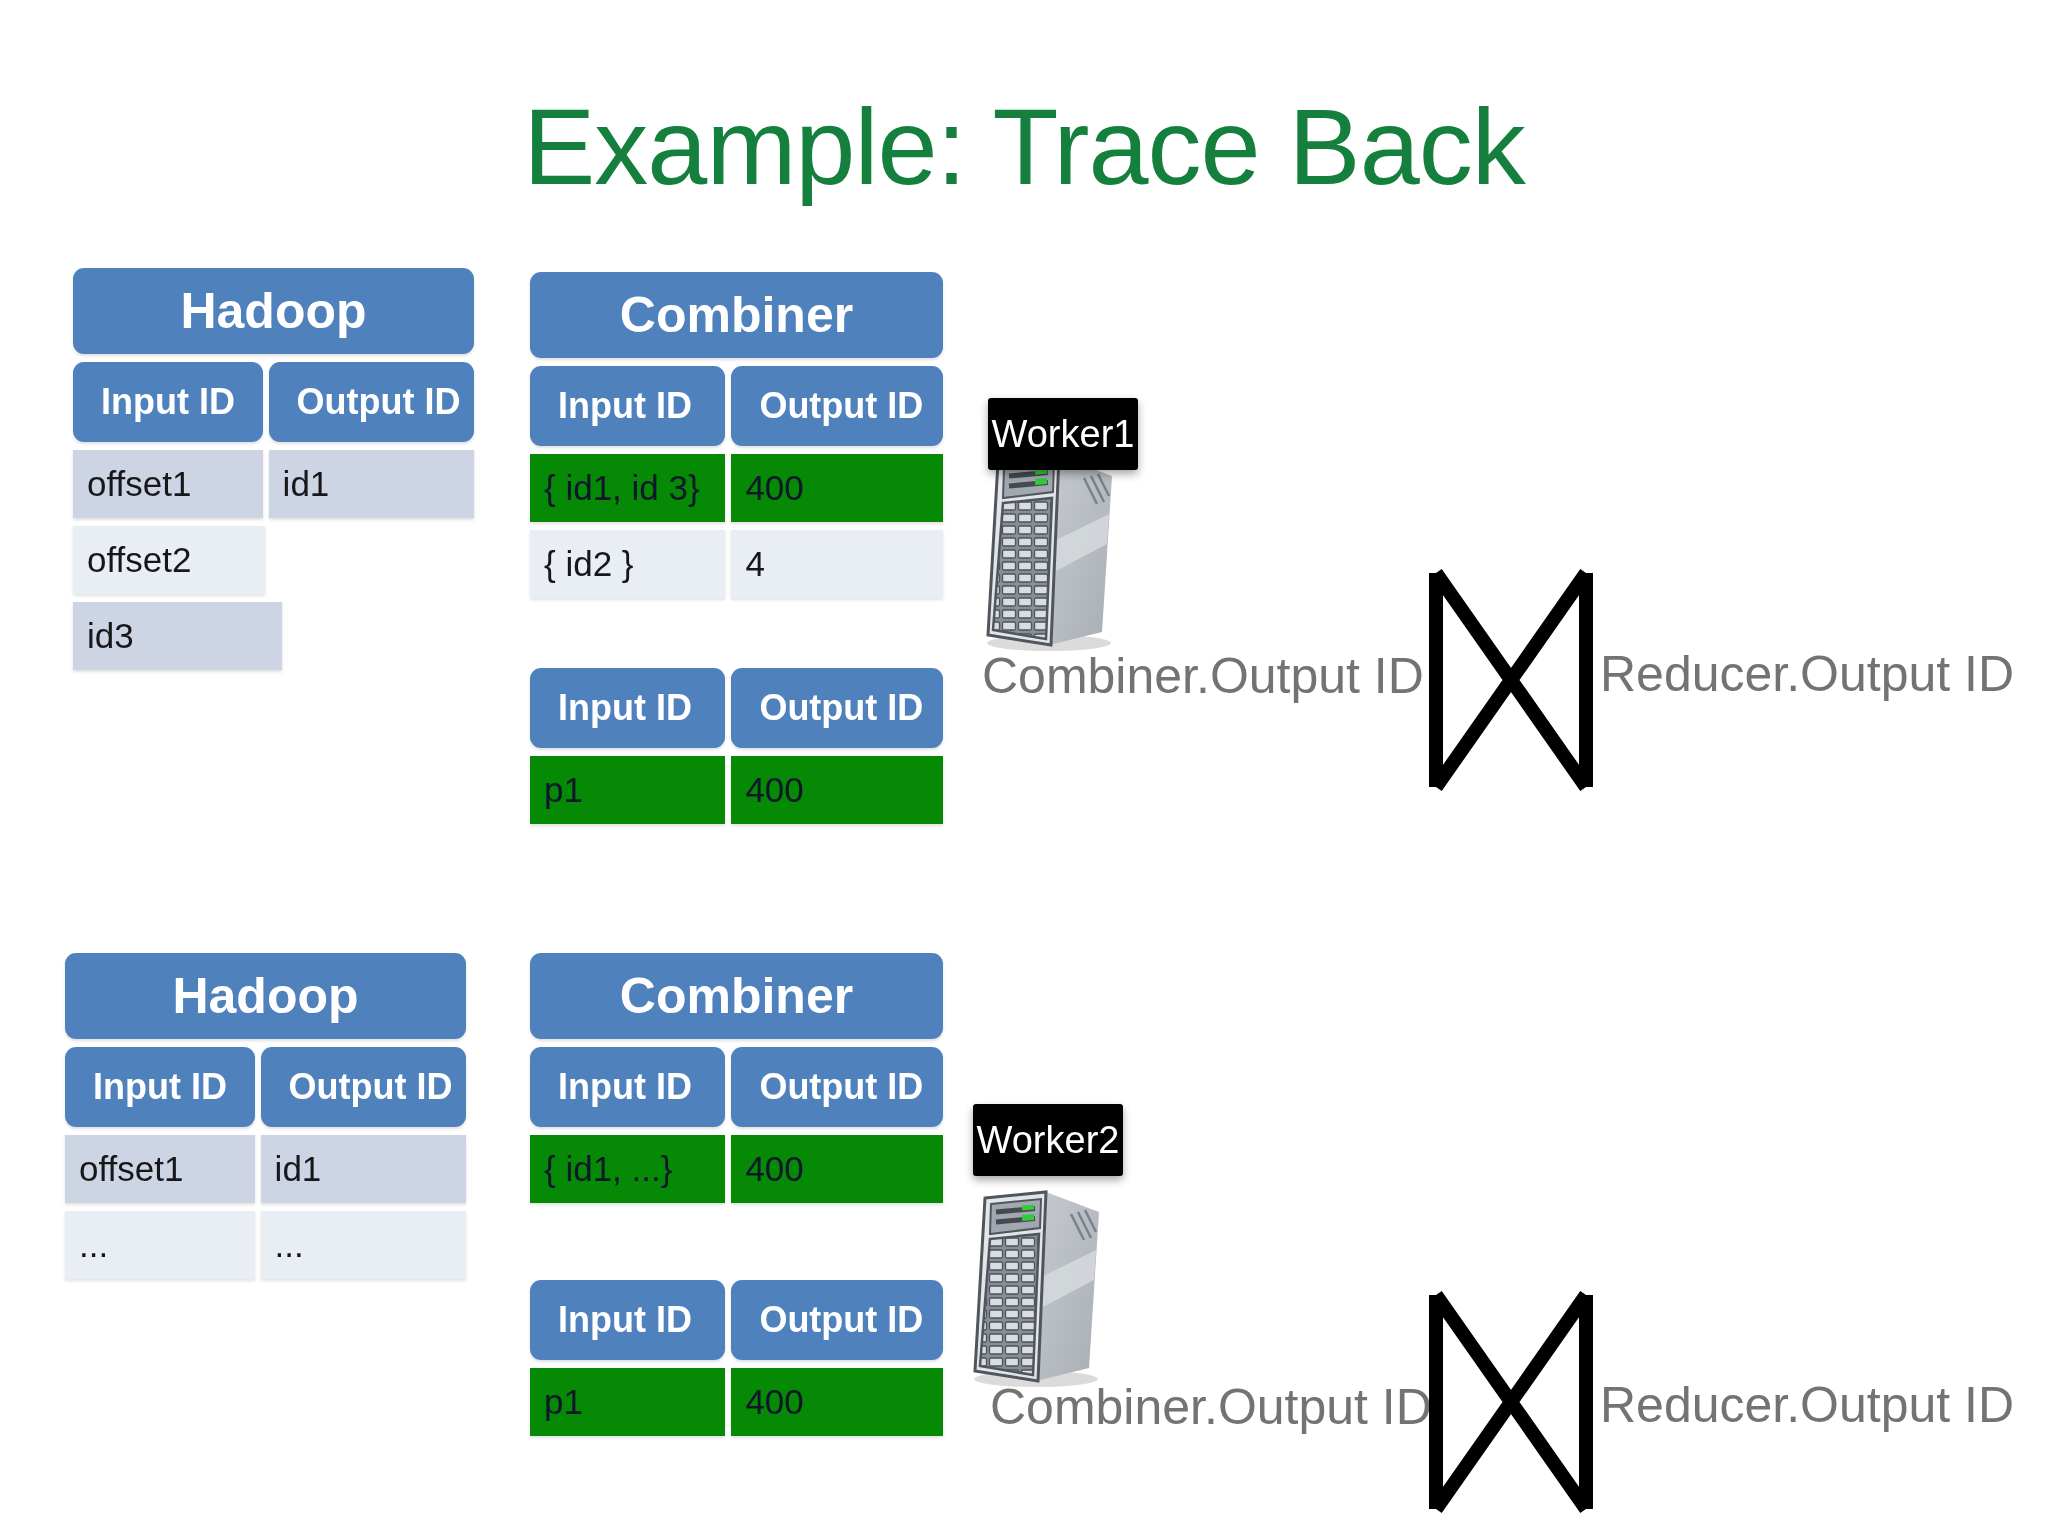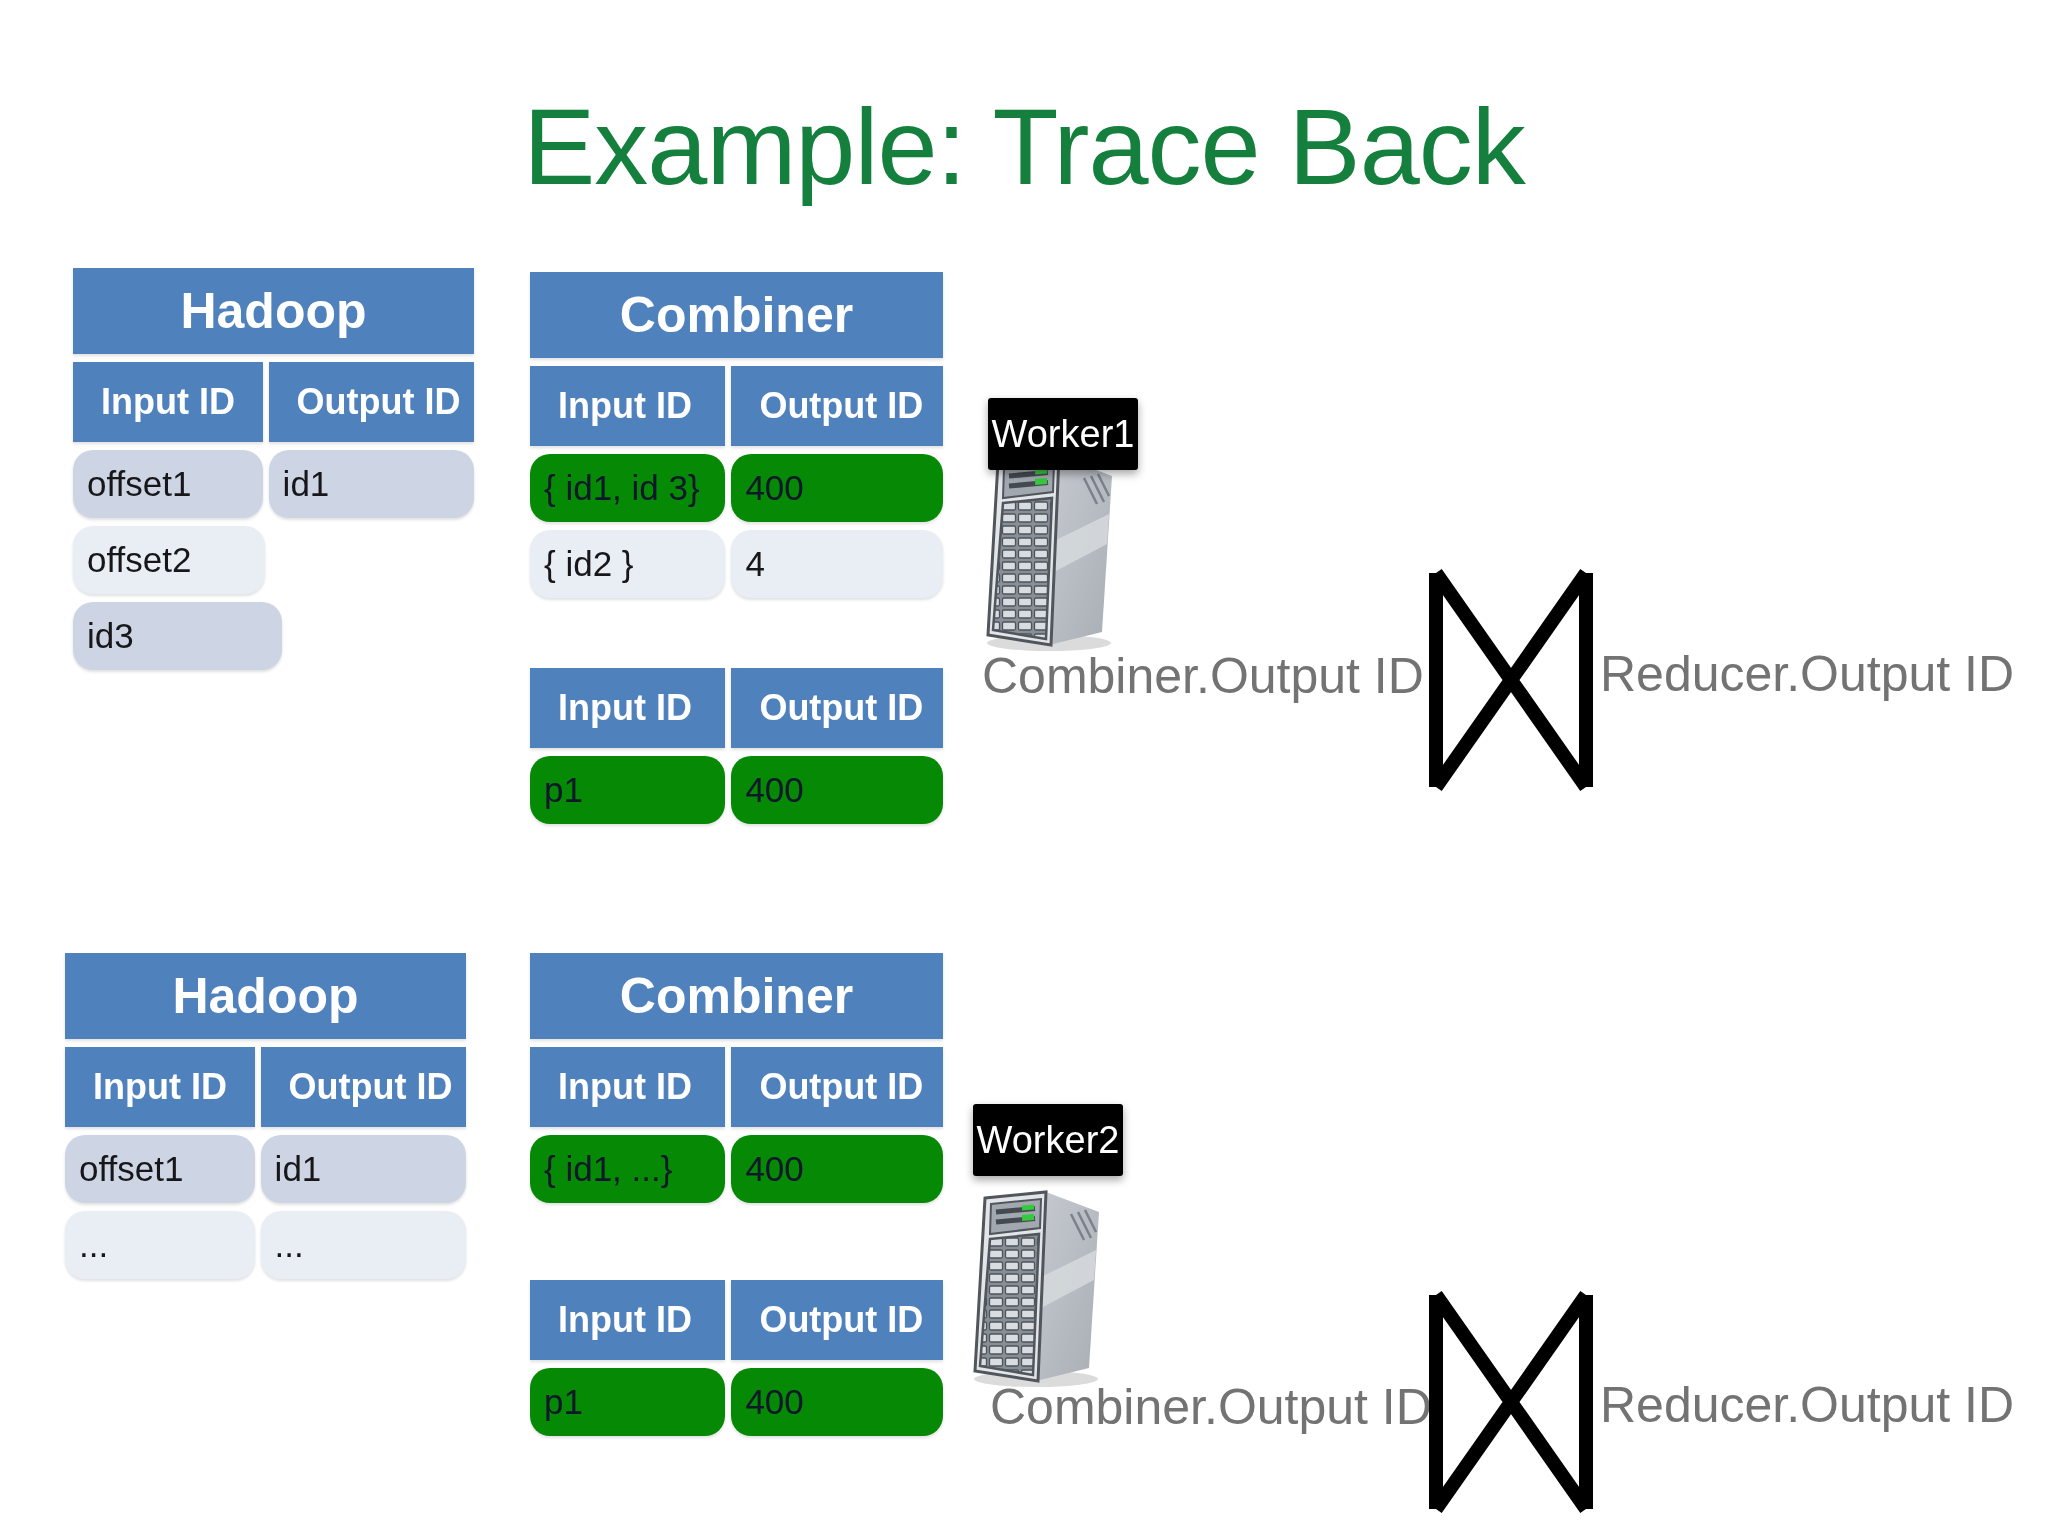--- a/index.html
+++ b/index.html
@@ -13,24 +13,24 @@
   .tbl{position:absolute;}
   .trow{display:flex;gap:6px;margin-top:8px;}
   .trow:first-child{margin-top:0;}
   .cell{display:flex;align-items:center;box-sizing:border-box;padding-left:14px;
         white-space:nowrap;box-shadow:0 2px 3px rgba(0,0,0,0.12);}
   .cin{width:48%;}
   .cout{width:52%;}
   .h-title{height:86px;}
   .h-hdr{height:80px;padding-left:28px;}
   .h-data{height:68px;}
-  .c-blue{background:#4F81BD;color:#fff;font-weight:bold;}
+  .c-blue{background:#4F81BD;color:#fff;font-weight:bold;border-radius:11px;}
   .title-cell{width:100%;justify-content:center;padding-left:0;font-size:50px;}
   .hdr-cell{font-size:36px;}
-  .data-cell{font-size:35px;color:#17171a;border-radius:20px;}
+  .data-cell{font-size:35px;color:#17171a;}
   .band-a{background:#CDD4E3;}
   .band-b{background:#E9EDF4;}
   .green{background:#068A06;color:#0f172a;}
 
   #hadoop1{left:73px;top:268px;width:401px;}
   #combiner1{left:530px;top:272px;width:413px;}
   #part1{left:530px;top:668px;width:413px;}
   #hadoop2{left:65px;top:953px;width:401px;}
   #combiner2{left:530px;top:953px;width:413px;}
   #part2{left:530px;top:1280px;width:413px;}

